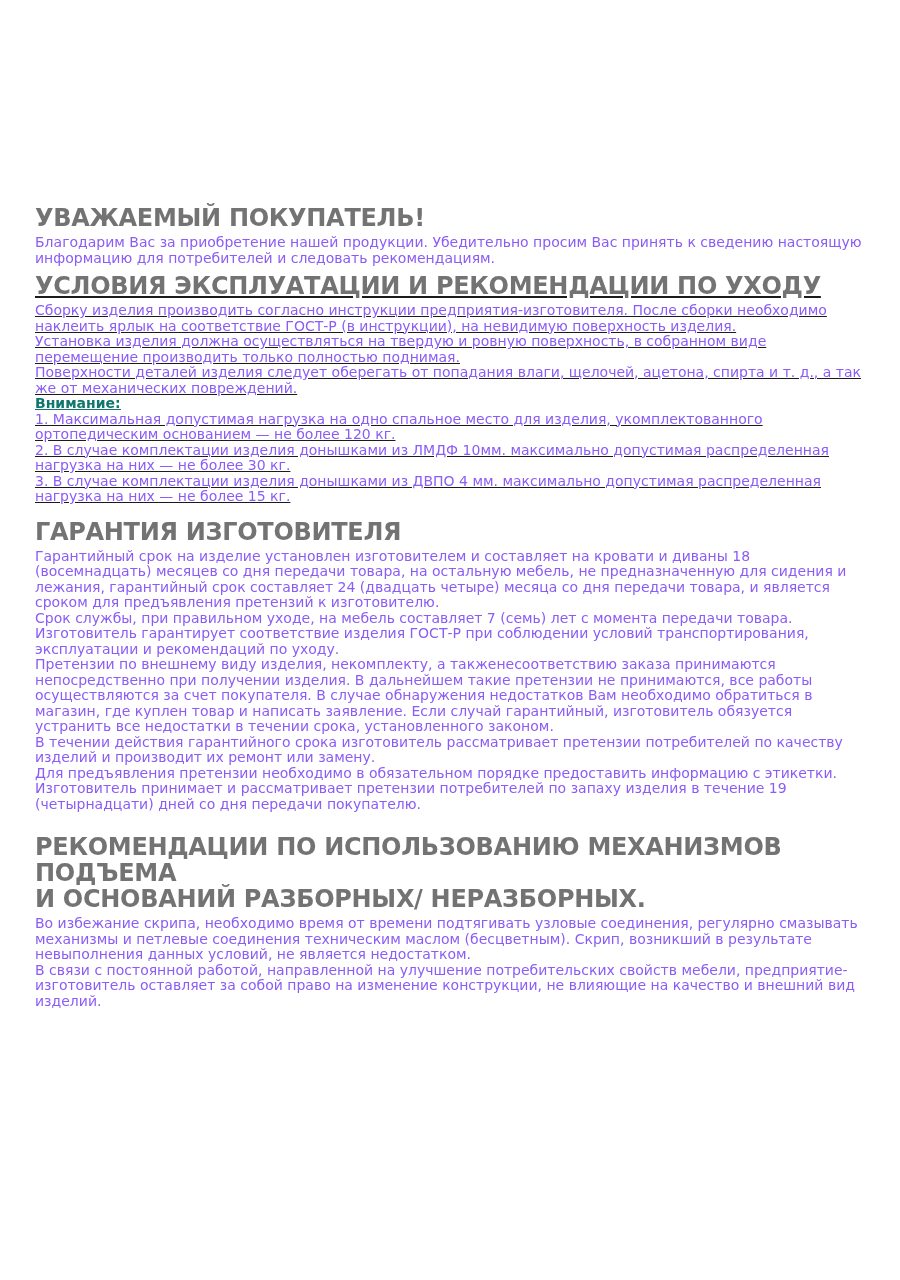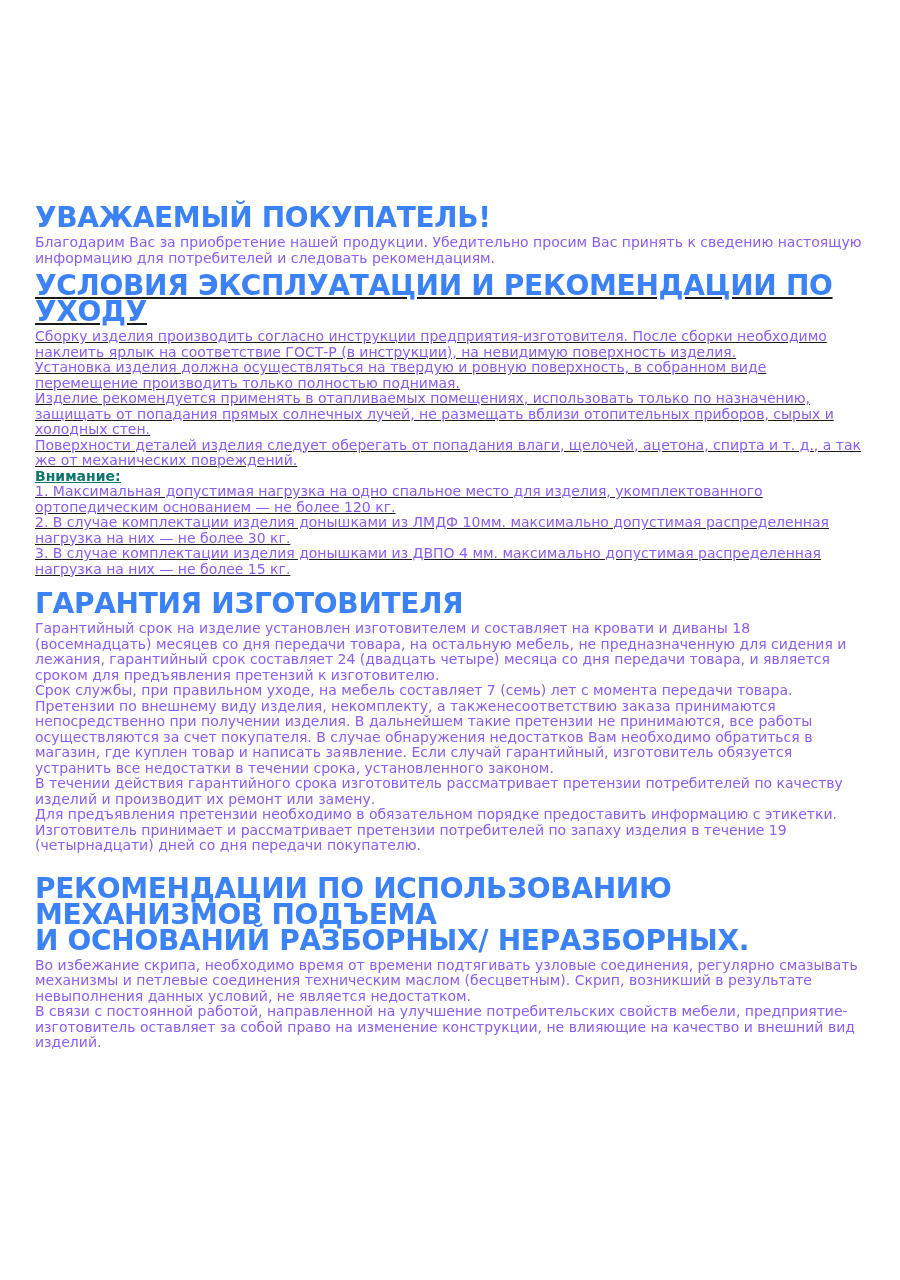--- a/index.html
+++ b/index.html
@@ -16,25 +16,25 @@
     box-sizing: border-box;
     padding: 205px 32px 0 35px;
     font-family: "DejaVu Sans", sans-serif;
     font-size: 14px;
     line-height: 15.5px;
     color: #1b1b1b;
     overflow: hidden;
   }
   .sec-title {
     font-family: "DejaVu Sans", sans-serif;
-    font-size: 28px;
+    font-size: 24px;
     line-height: 26px;
     font-weight: bold;
     letter-spacing: -0.3px;
-    color: #3b82f6;
+    color: #737373;
     margin: 0 0 4px 0;
     white-space: pre-line;
   }
   .para {
     margin: 0;
     color: #8b5cf6;
   }
   .attention {
     margin: 0;
     font-weight: bold;
@@ -54,32 +54,32 @@
 
   <div class="section sec-greeting">
     <h1 class="sec-title">УВАЖАЕМЫЙ ПОКУПАТЕЛЬ!</h1>
     <p class="para">Благодарим Вас за приобретение нашей продукции. Убедительно просим Вас принять к сведению настоящую информацию для потребителей и следовать рекомендациям.</p>
   </div>
 
   <div class="section sec-usage">
     <h1 class="sec-title">УСЛОВИЯ ЭКСПЛУАТАЦИИ И РЕКОМЕНДАЦИИ ПО УХОДУ</h1>
     <p class="para">Сборку изделия производить согласно инструкции предприятия-изготовителя. После сборки необходимо наклеить ярлык на соответствие ГОСТ-Р (в инструкции), на невидимую поверхность изделия.</p>
     <p class="para">Установка изделия должна осуществляться на твердую и ровную поверхность, в собранном виде перемещение производить только полностью поднимая.</p>
-    <p class="para">Изделие рекомендуется  применять в отапливаемых помещениях, использовать только по назначению, защищать от попадания прямых солнечных лучей, не размещать вблизи отопительных приборов, сырых и холодных стен.</p>
     <p class="para">Поверхности деталей изделия следует оберегать от попадания влаги, щелочей, ацетона, спирта и т. д., а так же от механических повреждений.</p>
     <p class="attention">Внимание:</p>
     <p class="para">1. Максимальная допустимая нагрузка на одно спальное место для изделия, укомплектованного ортопедическим основанием — не более 120 кг.</p>
     <p class="para">2. В случае комплектации изделия донышками из ЛМДФ 10мм. максимально допустимая распределенная нагрузка на них — не более 30 кг.</p>
     <p class="para">3. В случае комплектации изделия донышками из ДВПО 4 мм. максимально допустимая распределенная нагрузка на них — не более 15 кг.</p>
   </div>
 
   <div class="section sec-warranty">
     <h1 class="sec-title">ГАРАНТИЯ ИЗГОТОВИТЕЛЯ</h1>
     <p class="para">Гарантийный срок на изделие установлен изготовителем и составляет на кровати и диваны 18 (восемнадцать) месяцев со дня передачи товара, на остальную мебель, не предназначенную для сидения и лежания, гарантийный срок составляет 24 (двадцать четыре) месяца со дня передачи товара, и является сроком для предъявления претензий к изготовителю.</p>
     <p class="para">Срок службы, при правильном уходе, на мебель составляет 7 (семь) лет с момента передачи товара.</p>
+    <p class="para">Изготовитель гарантирует соответствие изделия ГОСТ-Р при соблюдении условий транспортирования, эксплуатации и рекомендаций по уходу.</p>
     <p class="para">Претензии по внешнему виду изделия, некомплекту, а такженесоответствию заказа принимаются непосредственно при получении изделия. В дальнейшем такие претензии не принимаются, все работы осуществляются за счет покупателя. В случае обнаружения недостатков  Вам необходимо обратиться в магазин, где куплен товар и написать заявление. Если случай гарантийный, изготовитель обязуется устранить все недостатки в течении срока, установленного законом.</p>
     <p class="para">В течении действия гарантийного срока изготовитель рассматривает претензии потребителей по качеству изделий и производит их ремонт или замену.</p>
     <p class="para">Для предъявления претензии необходимо в обязательном порядке предоставить информацию с этикетки.</p>
     <p class="para">Изготовитель принимает и рассматривает претензии потребителей по запаху изделия в течение 19 (четырнадцати) дней со дня передачи  покупателю.</p>
   </div>
 
   <div class="section sec-mechanisms">
     <h1 class="sec-title mech-title">РЕКОМЕНДАЦИИ ПО ИСПОЛЬЗОВАНИЮ МЕХАНИЗМОВ ПОДЪЕМА
 И ОСНОВАНИЙ РАЗБОРНЫХ/ НЕРАЗБОРНЫХ.</h1>
     <p class="para">Во избежание скрипа, необходимо время от времени подтягивать узловые соединения, регулярно смазывать механизмы и петлевые соединения техническим маслом (бесцветным). Скрип, возникший в результате невыполнения данных условий, не является недостатком.</p>

